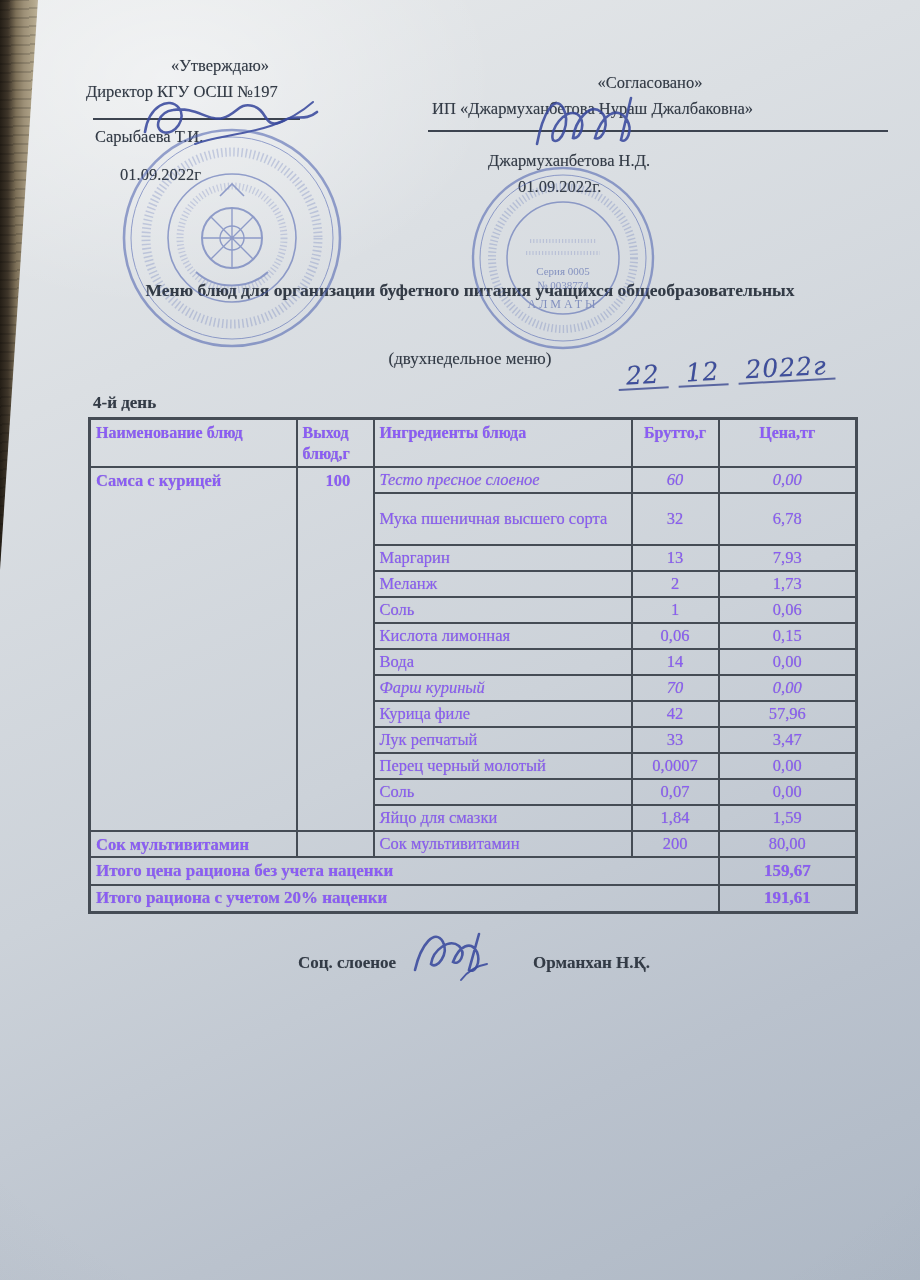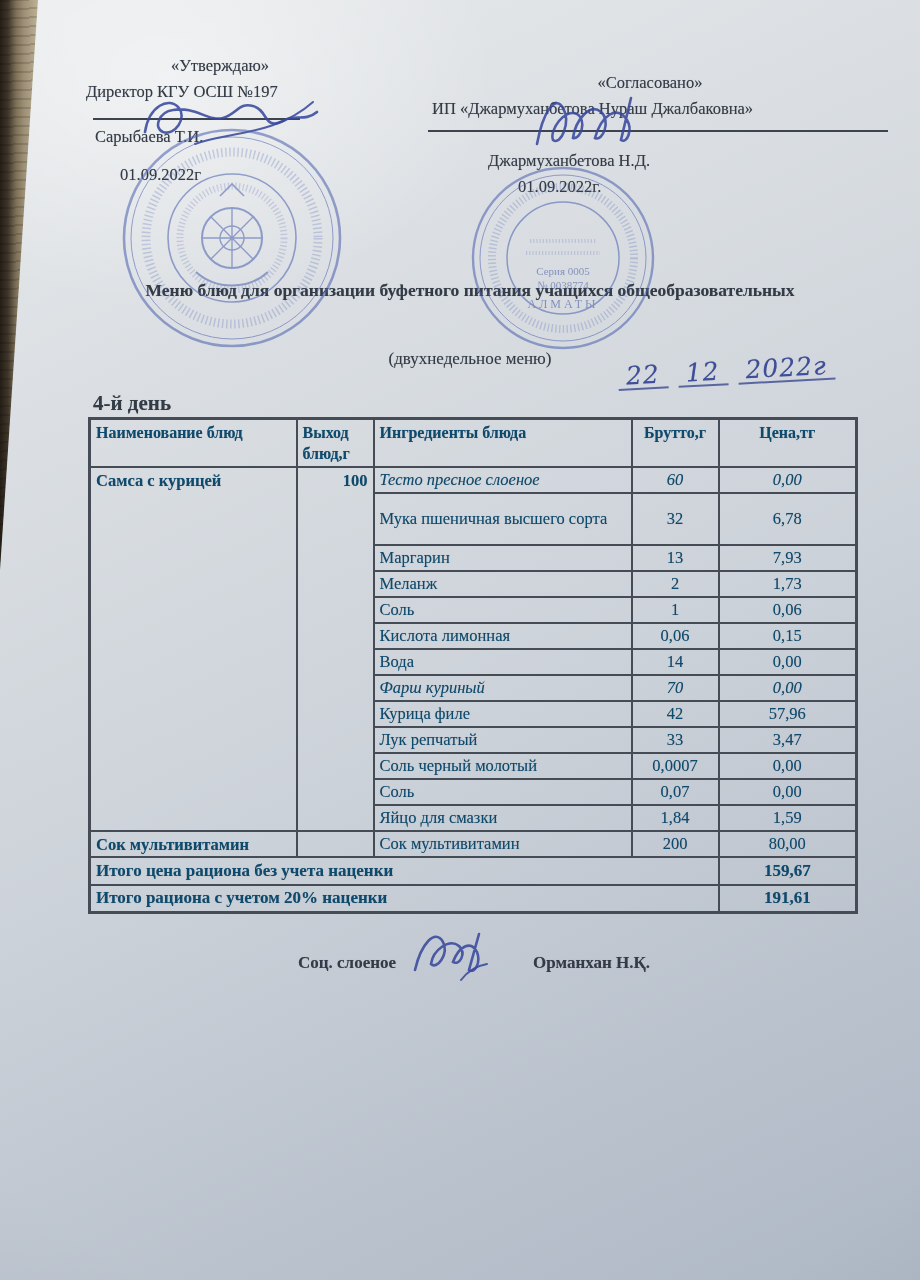--- a/index.html
+++ b/index.html
@@ -18,30 +18,30 @@
       linear-gradient(155deg,#e9ebec 0%,#dbdfe3 25%,#ccd2d9 55%,#bac2cd 80%,#aeb8c5 100%);}
   #paper::after{content:"";position:absolute;inset:0;
     background:radial-gradient(130% 110% at 50% 38%,transparent 62%,rgba(88,99,115,.16) 100%);}
   
   .doc{color:#333b46;text-shadow:0 0 .7px rgba(51,59,70,.38);font-size:16.5px;line-height:22px;}
   .b{font-weight:bold;}
   .c{text-align:center;}
   .sigline{position:absolute;border-bottom:2px solid #3d4450;height:0;}
   
   #menu-table{border-collapse:collapse;table-layout:fixed;width:767px;border:3px solid #454c55;}
-  #menu-table td{border:2px solid #454c55;padding:0 5px;font-size:16.5px;color:#0c4a6e;
+  #menu-table td{border:2px solid #454c55;padding:0 5px;font-size:16.5px;color:#8b5cf6;
     text-shadow:0 0 .7px rgba(51,59,70,.38);overflow:hidden;}
   #menu-table tr{height:26px;}
   #menu-table tr.hdr{height:48px;}
   #menu-table tr.hdr td{font-weight:bold;vertical-align:top;padding-top:2px;font-size:16px;line-height:21px;}
   #menu-table tr.tall{height:52px;}
   #menu-table td.num{text-align:center;}
   #menu-table td.it{font-style:italic;}
   #menu-table td.dish-cell,#menu-table td.out-cell{vertical-align:top;padding-top:2px;font-weight:bold;}
-  #menu-table td.out-cell{text-align:right;padding-left:28px;}
+  #menu-table td.out-cell{text-align:left;padding-left:28px;}
   #menu-table tr.total{height:28px;}
   #menu-table tr.total td{font-weight:bold;font-size:17px;}
   
   .ink{stroke:#39499d;fill:none;stroke-width:2.6;stroke-linecap:round;opacity:.88;}
   .stamp{opacity:.55;filter:blur(.4px);}
   .stamp *{stroke:#4a5fae;fill:none;}
   .stamp text{fill:#3e53a4;stroke:none;font-family:"Liberation Serif",serif;}
   #hand-date{color:#3e4e9c;font-style:italic;font-size:25px;letter-spacing:1px;
     transform:rotate(-3deg);font-family:"DejaVu Serif",serif;}
   #hand-date span{display:inline-block;border-bottom:2px solid #5a66a0;padding:0 8px 1px 8px;margin-right:10px;}
@@ -68,21 +68,21 @@
 
   <div class="abs c b" style="left:75px;top:276px;width:790px;font-size:17.5px;line-height:29px;">
     <div>Меню блюд для организации буфетного питания учащихся общеобразовательных</div>
   </div>
   <div class="abs c" style="left:75px;top:348px;width:790px;font-size:17px;">(двухнедельное меню)</div>
 
   <div id="hand-date" class="abs" style="left:618px;top:360px;">
     <span>22</span><span>12</span><span>2022г</span>
   </div>
 
-  <div class="abs b" style="left:93px;top:392px;font-size:21px;">4-й день</div>
+  <div class="abs b" style="left:93px;top:392px;font-size:17px;">4-й день</div>
 
   <table id="menu-table" class="abs" style="left:88px;top:417px;">
     <colgroup>
         <col style="width:207px">
         <col style="width:77px">
         <col style="width:258px">
         <col style="width:87px">
         <col style="width:138px">
       </colgroup>
     <tbody>
@@ -139,21 +139,21 @@
           <td class="ing">Курица филе</td>
           <td class="num">42</td>
           <td class="num">57,96</td>
         </tr>
         <tr>
           <td class="ing">Лук репчатый</td>
           <td class="num">33</td>
           <td class="num">3,47</td>
         </tr>
         <tr>
-          <td class="ing">Соль черный молотый</td>
+          <td class="ing">Перец черный молотый</td>
           <td class="num">0,0007</td>
           <td class="num">0,00</td>
         </tr>
         <tr>
           <td class="ing">Соль</td>
           <td class="num">0,07</td>
           <td class="num">0,00</td>
         </tr>
         <tr>
           <td class="ing">Яйцо для смазки</td>

